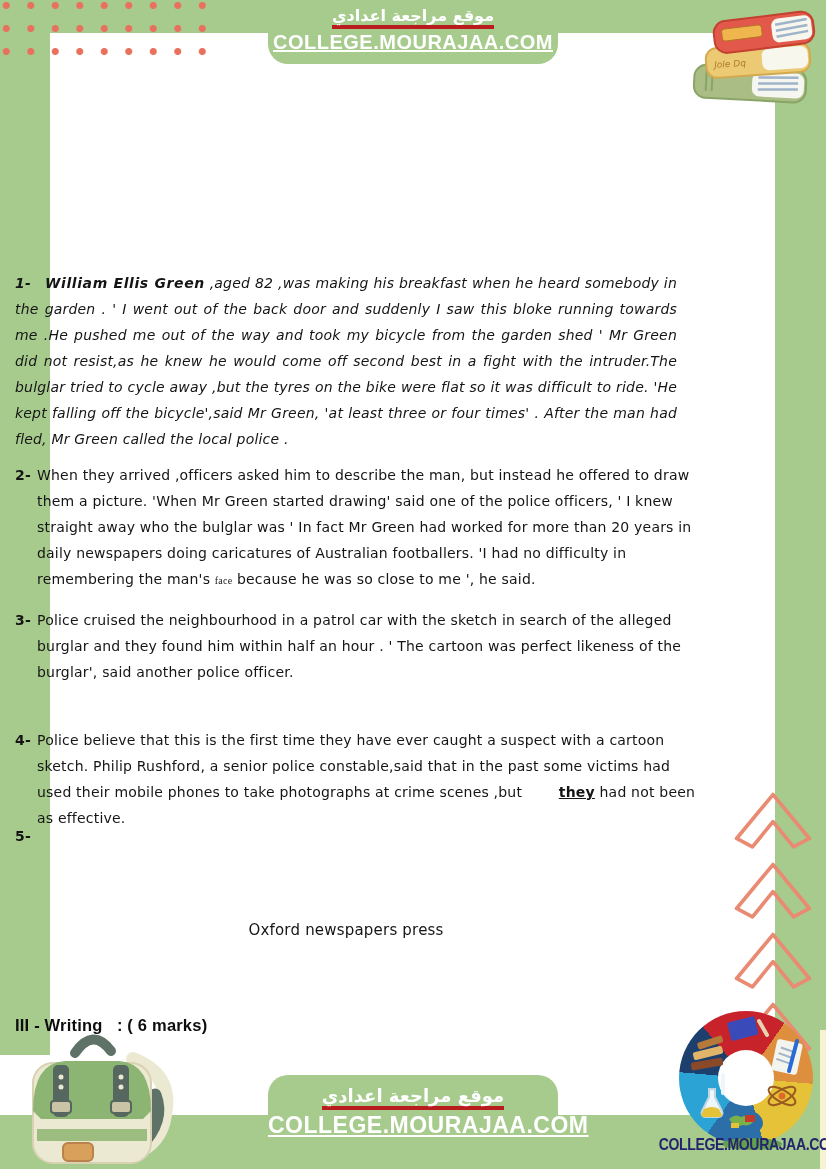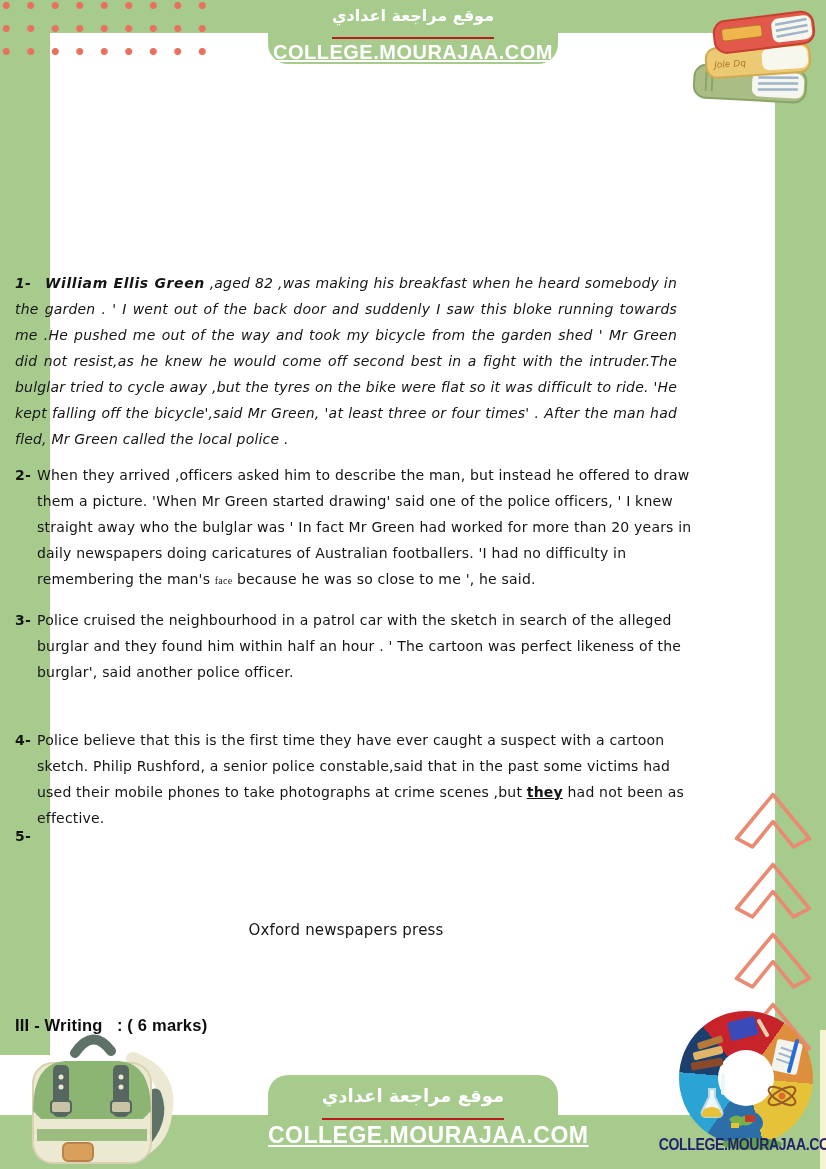--- a/index.html
+++ b/index.html
@@ -18,21 +18,21 @@
   
   .band-bottom{position:absolute;left:0;top:1115px;width:826px;height:54px;background:#a7cb8d;}
   .tab{
     position:absolute;left:268px;width:290px;background:#a7cb8d;
     text-align:center;color:#fff;
   }
   .tab.top{top:0;height:64px;border-radius:0 0 20px 20px;}
   .tab.bottom{top:1075px;height:94px;border-radius:20px 20px 0 0;}
   .site-ar{
     display:inline-block;direction:rtl;font-weight:bold;font-size:16px;
-    border-bottom:2px solid #b91c1c;padding-bottom:12px;margin-top:6px;text-align:center;
+    border-bottom:4px solid #b91c1c;padding-bottom:0;margin-top:6px;text-align:center;
   }
   .site-url{
     display:block;font-family:"Liberation Sans",sans-serif;font-weight:bold;
     font-size:20px;letter-spacing:.5px;text-decoration:underline;margin-top:2px;
   }
   .tab.bottom .site-ar{font-size:18px;margin-top:10px;}
   .tab.bottom .site-url{font-size:23px;}
 
   
   .dot-grid{
@@ -47,21 +47,21 @@
   .textblock{
     position:absolute;left:15px;width:662px;
     font-size:14px;line-height:26px;color:#151515;letter-spacing:.2px;
   }
   .p-num{font-weight:bold;}
   .para-hang{padding-left:22px;}
   .para-hang .p-num{position:absolute;left:0;}
   .p1{text-align:justify;font-style:italic;}
   .p1 .lead{font-weight:bold;padding-left:14px;letter-spacing:.6px;}
   .face{font-family:"Liberation Serif",serif;font-size:10px;}
-  .emph{font-weight:bold;text-decoration:underline;}
+  .emph{font-weight:bold;text-decoration:underline;margin-left:32px;}
   .source-line{text-align:center;font-weight:500;font-size:15px;}
   .writing-heading{
     font-family:"Liberation Sans",sans-serif;font-weight:bold;font-size:16.5px;
     white-space:pre-wrap;color:#0d0d0d;margin-top:21px;
   }
 
   
   .logo-donut{
     position:absolute;left:679px;top:1011px;width:134px;height:134px;border-radius:50%;
     background:conic-gradient(from -40deg,

